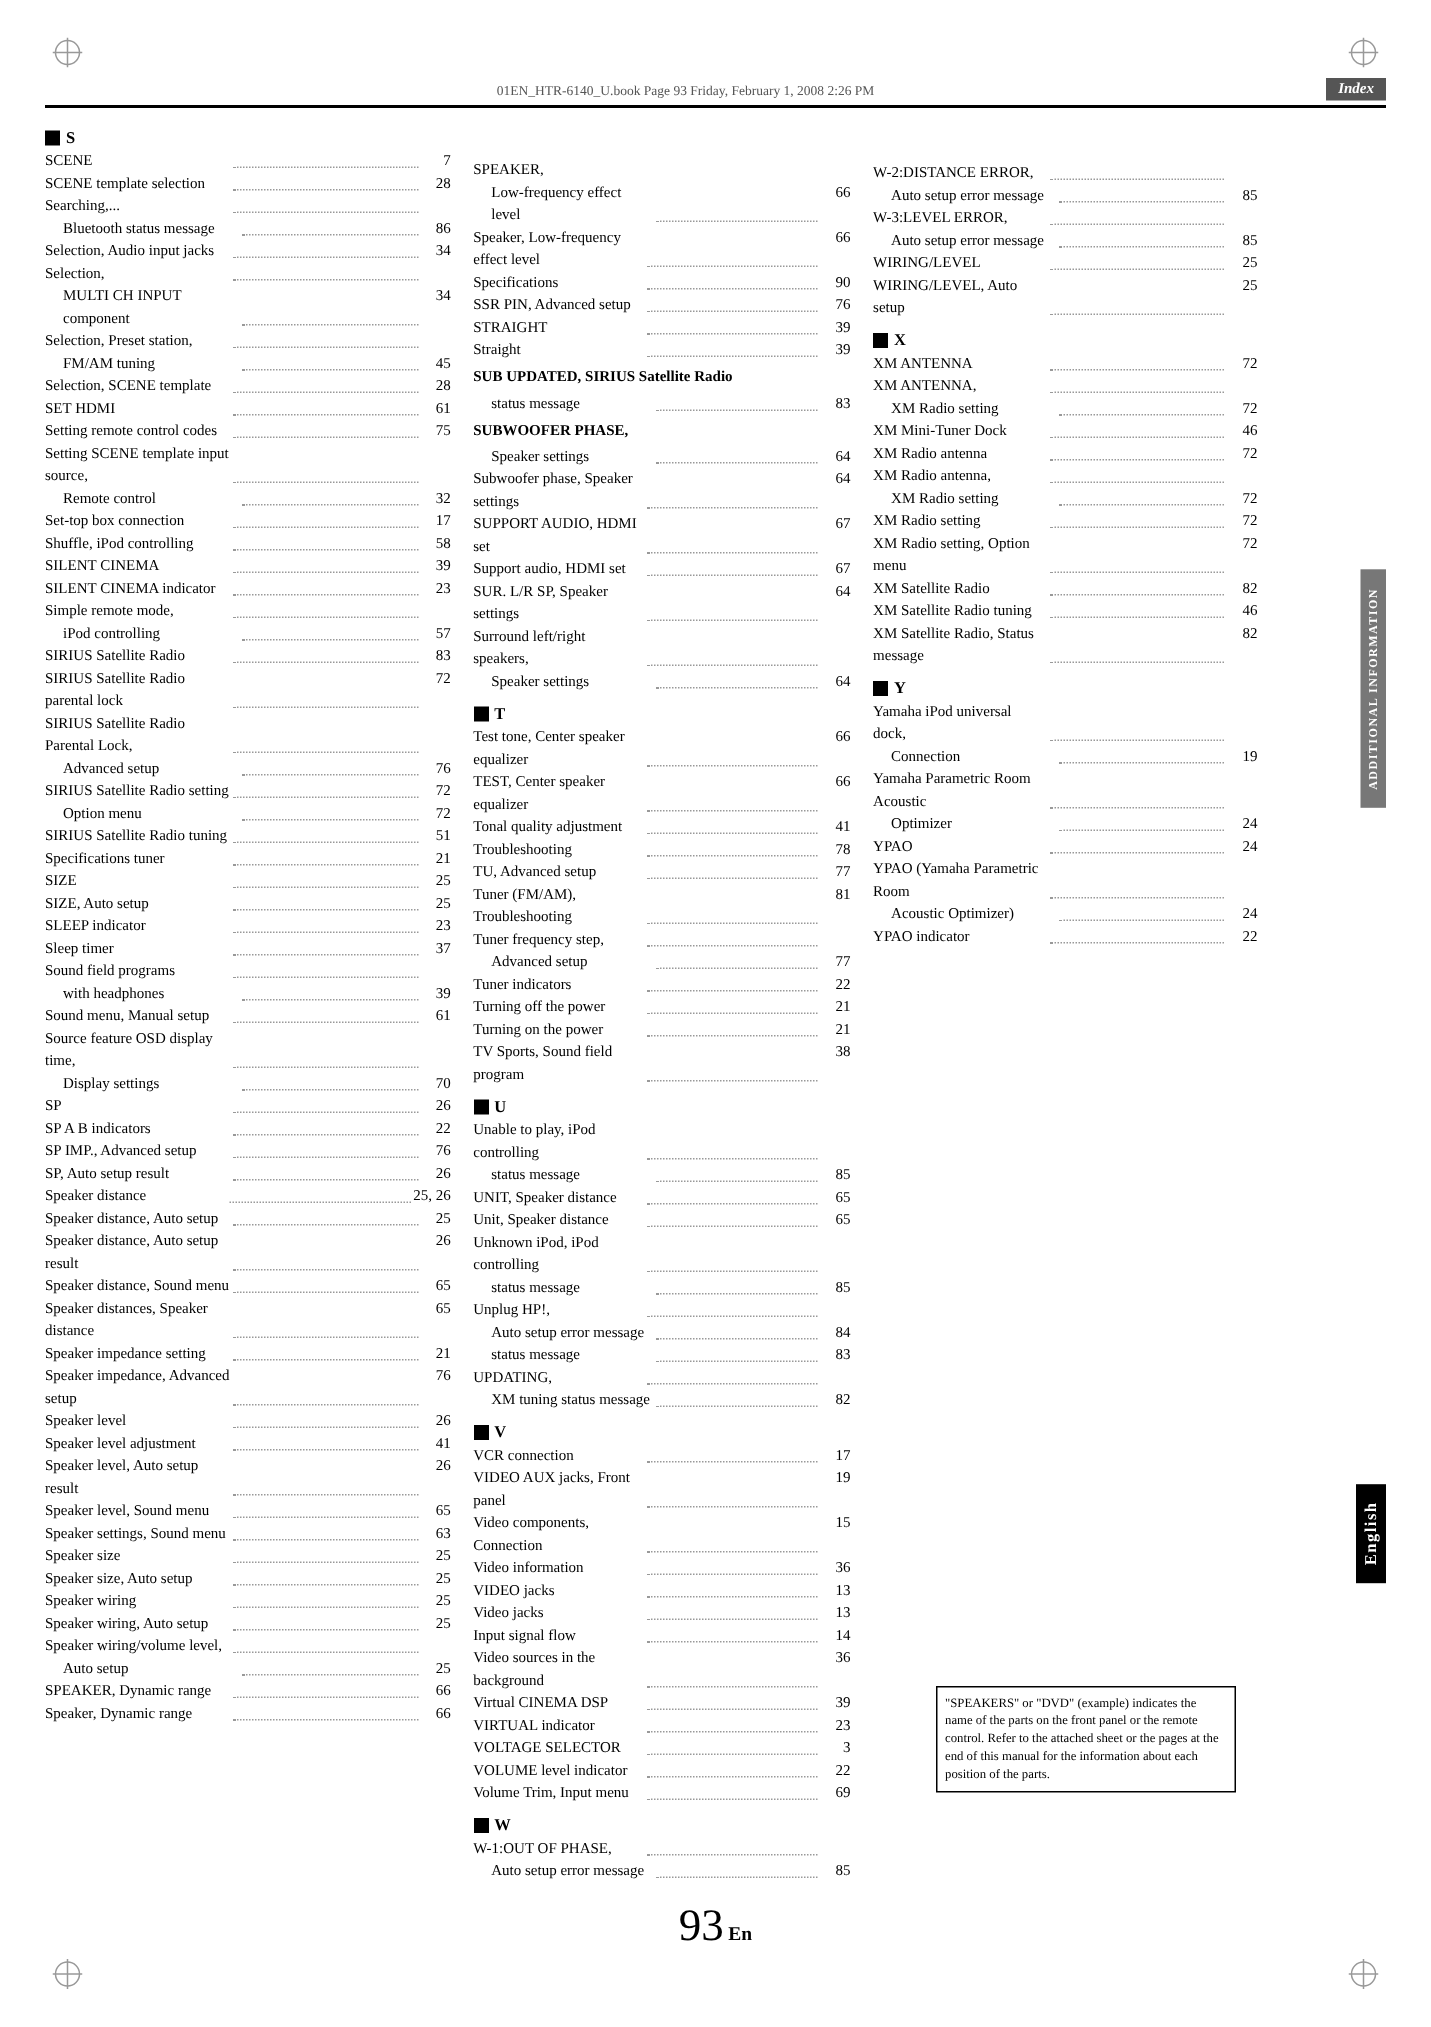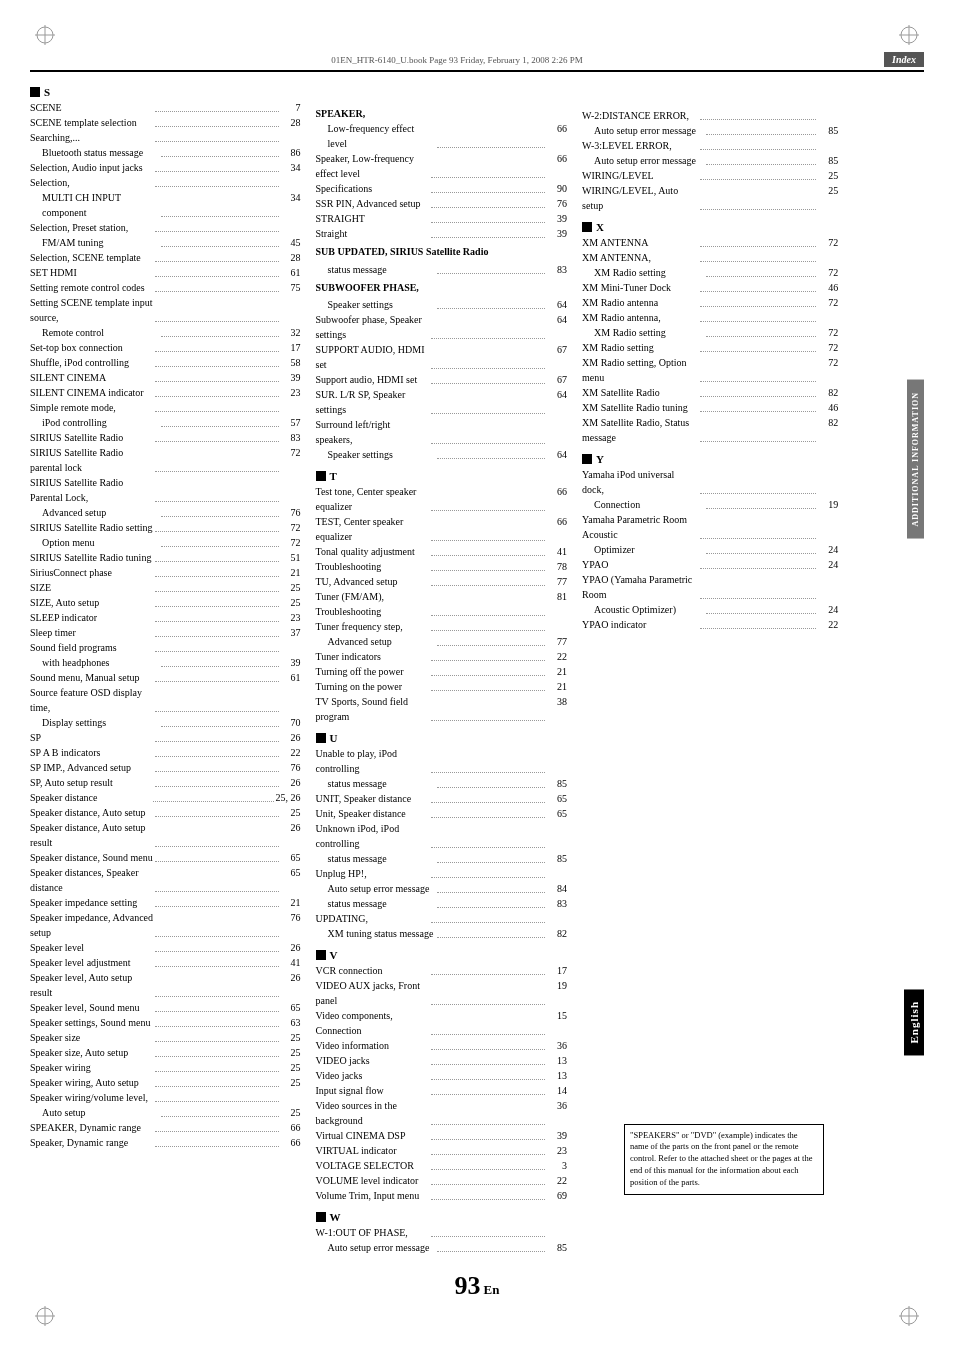--- a/index.html
+++ b/index.html
@@ -315,21 +315,21 @@
             <span class="entry-label entry-indent">Option menu</span>
             <span class="dot-leader"></span>
             <span class="entry-page">72</span>
           </div>
         <div class="index-entry">
             <span class="entry-label">SIRIUS Satellite Radio tuning</span>
             <span class="dot-leader"></span>
             <span class="entry-page">51</span>
           </div>
         <div class="index-entry">
-            <span class="entry-label">SiriusConnect phase</span>
+            <span class="entry-label">Specifications tuner</span>
             <span class="dot-leader"></span>
             <span class="entry-page">21</span>
           </div>
         <div class="index-entry">
             <span class="entry-label">SIZE</span>
             <span class="dot-leader"></span>
             <span class="entry-page">25</span>
           </div>
         <div class="index-entry">
             <span class="entry-label">SIZE, Auto setup</span>
@@ -488,21 +488,21 @@
           </div>
         <div class="index-entry">
             <span class="entry-label">Speaker, Dynamic range</span>
             <span class="dot-leader"></span>
             <span class="entry-page">66</span>
           </div>
       </div>
     </div>
 
     <div class="col-mid">
-      <div style="font-weight:bold; font-size:10px; margin-top:28px; margin-bottom:2px;">SPEAKER,</div>
+      <div style="font-weight:normal; font-size:10px; margin-top:28px; margin-bottom:2px;">SPEAKER,</div>
       <div style="font-size:9.5px; line-height:1.45;">
         <div class="index-entry">
             <span class="entry-label entry-indent">Low-frequency effect level</span>
             <span class="dot-leader"></span>
             <span class="entry-page">66</span>
           </div>
         <div class="index-entry">
             <span class="entry-label">Speaker, Low-frequency effect level</span>
             <span class="dot-leader"></span>
             <span class="entry-page">66</span>
@@ -959,17 +959,17 @@
       </div>
 
       <div style="position:absolute; right:0; bottom:200px;">
         <div style="writing-mode:vertical-rl; transform:rotate(180deg); background:#000; color:#fff; font-size:11px; font-weight:bold; padding:12px 4px; letter-spacing:1px;">English</div>
       </div>
     </div>
 
   </div>
 
   <div style="position:absolute; bottom:50px; left:50%; transform:translateX(-50%); display:flex; align-items:baseline; gap:3px;">
-    <span style="font-size:26px; font-weight:bold;">93</span>
+    <span style="font-size:30px; font-weight:normal;">93</span>
     <span style="font-size:13px; font-weight:bold;">En</span>
   </div>
 
 </div>
 
 </body></html>

